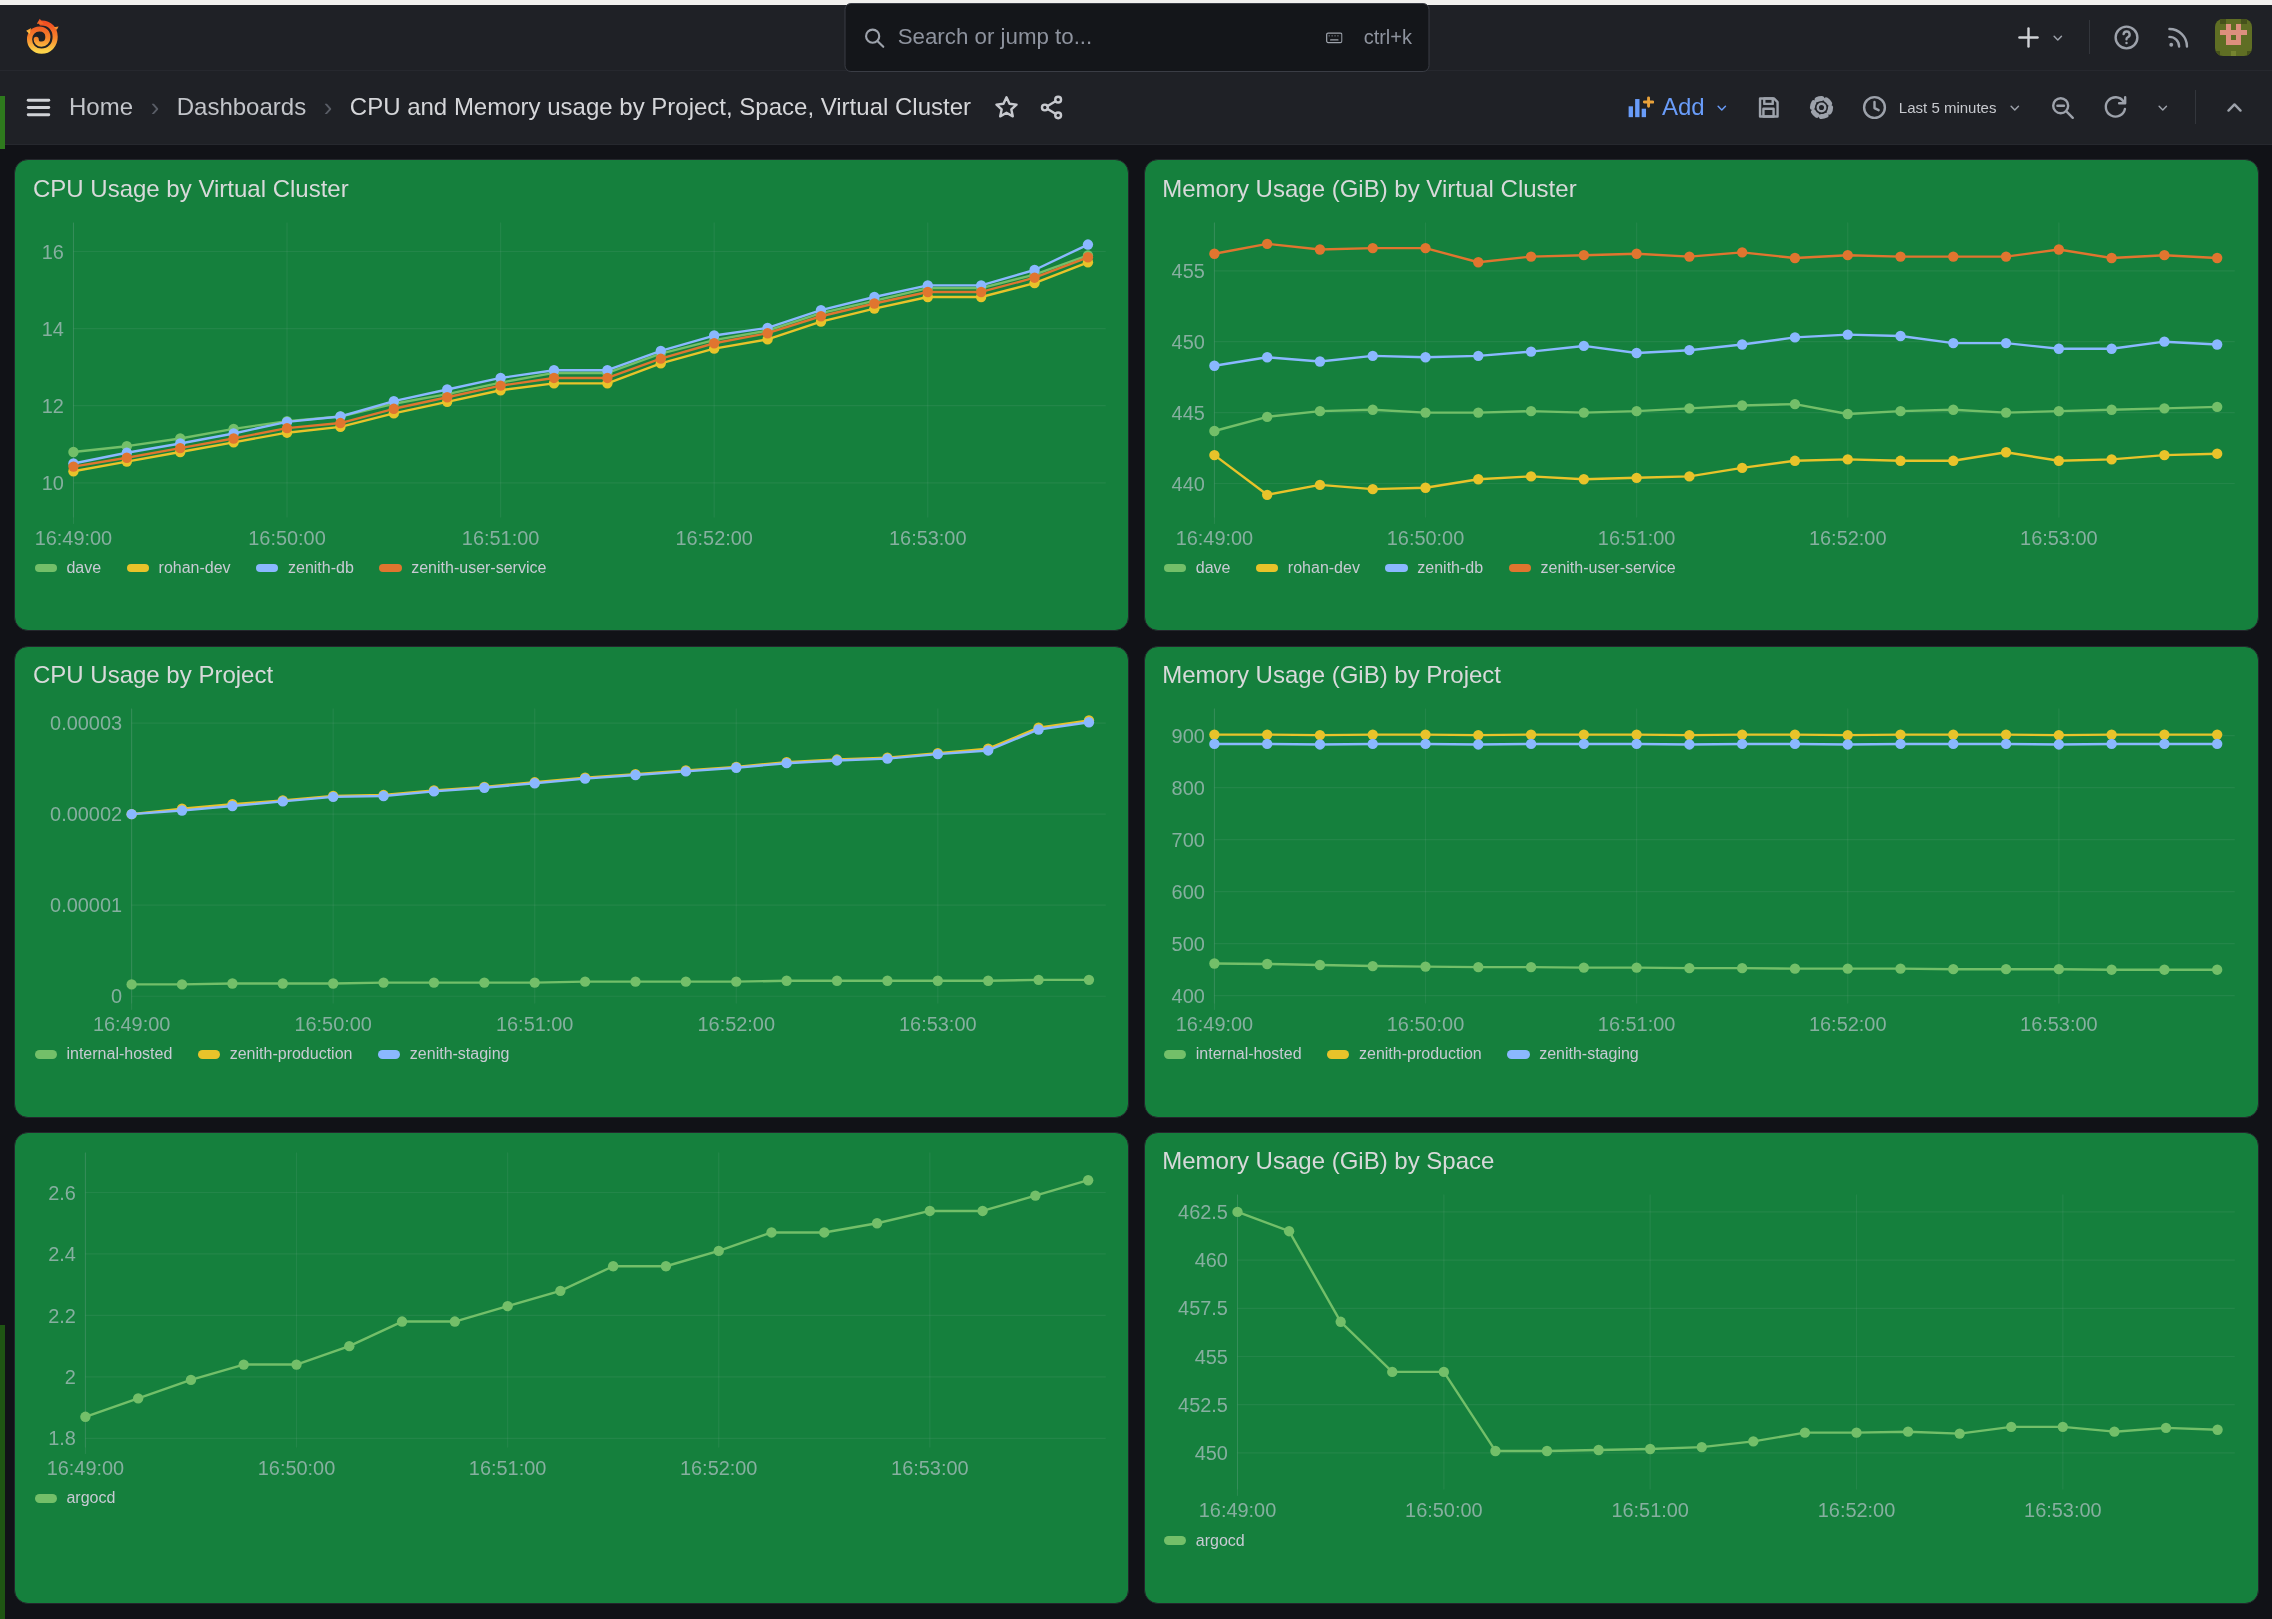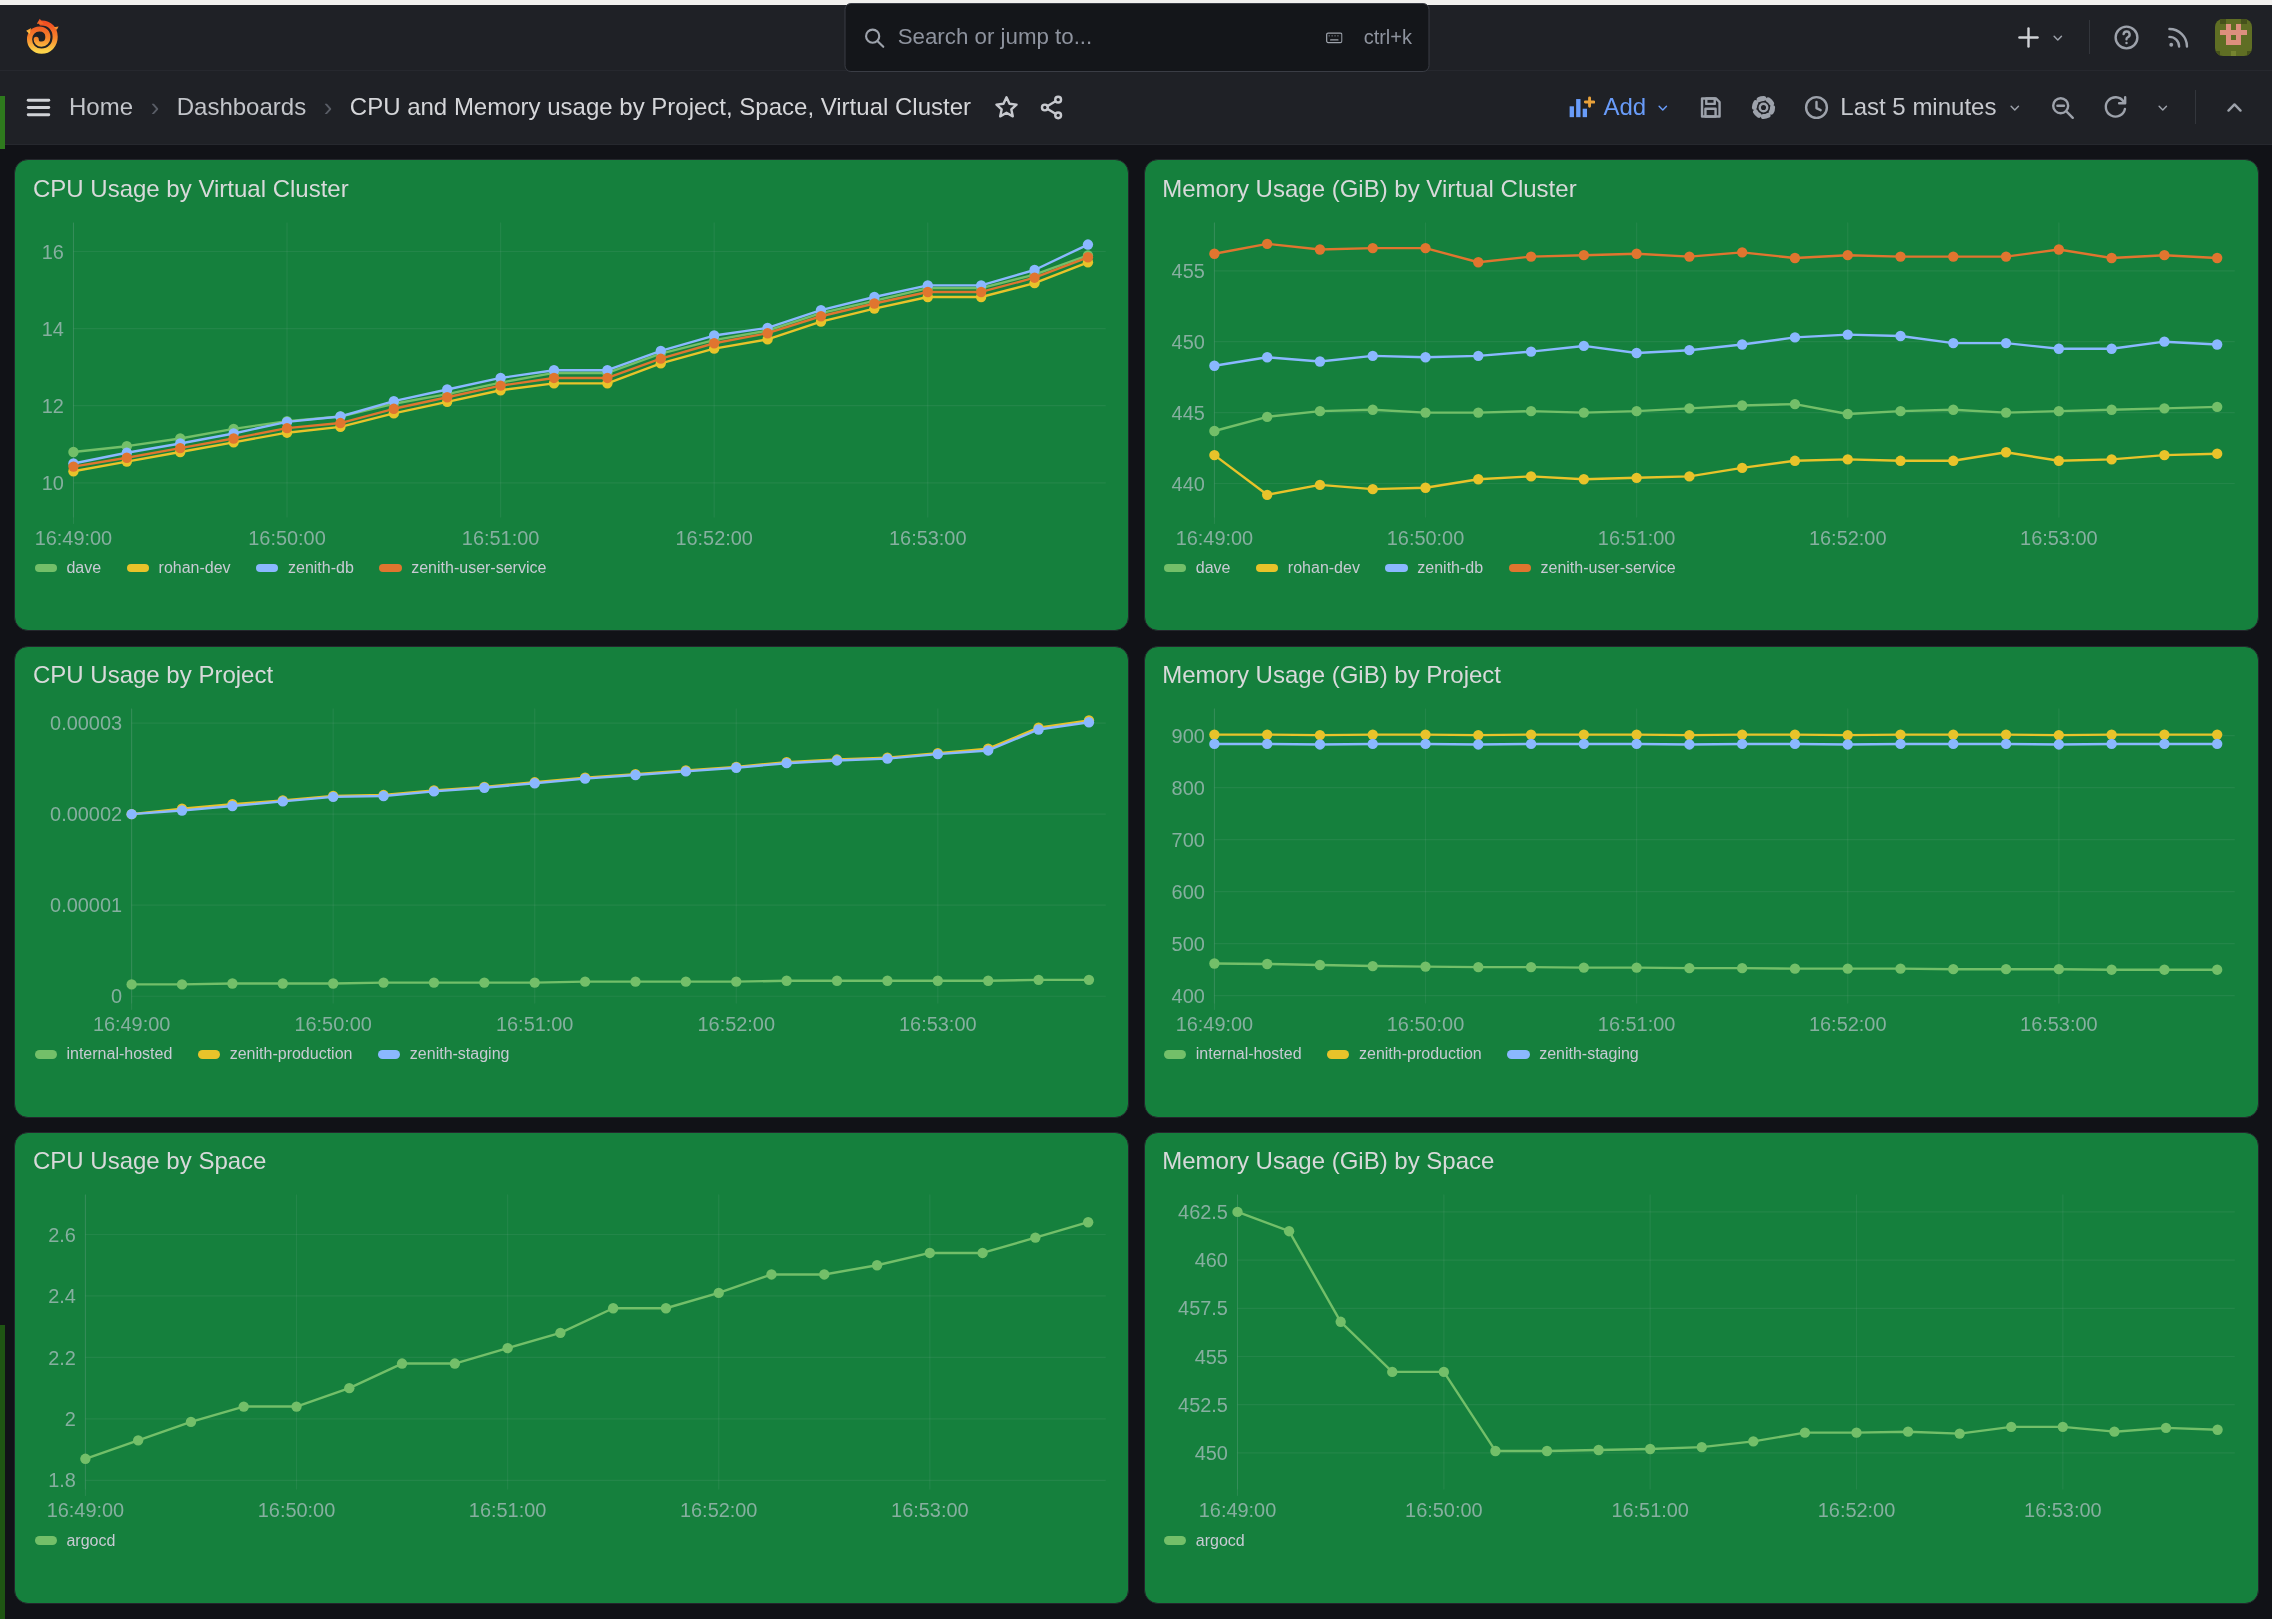--- a/index.html
+++ b/index.html
@@ -29,21 +29,21 @@
   
   .navbar{height:73px;background:#1f2126;border-bottom:0.8px solid #26282e;
     display:flex;align-items:center;padding:0 24px;gap:16px;}
   .crumb{font-size:24px;color:#c2c4c9;cursor:pointer;white-space:nowrap;}
   .crumb.current{color:#d5d6d9;cursor:default;}
   .crumb-sep{font-size:25.5px;color:#595d66;margin:0 1.6px;}
   .nav-right{margin-left:auto;display:flex;align-items:center;gap:24px;}
   .add-btn{display:flex;align-items:center;gap:8px;cursor:pointer;}
   .add-label{color:#699CF9;font-size:24px;font-weight:500;}
   .timepicker{display:flex;align-items:center;gap:9.6px;cursor:pointer;}
-  .tp-label{font-size:24px;color:#c7c9ce;white-space:nowrap;}
+  .tp-label{font-size:15px;color:#c7c9ce;white-space:nowrap;}
 
   
   svg.ic{width:25.5px;height:25.5px;stroke:#9da2ab;fill:none;stroke-width:2;
     stroke-linecap:round;stroke-linejoin:round;display:block;}
   svg.ic.big{width:29px;height:29px;}
   svg.ic.small{width:17.6px;height:17.6px;}
   svg.ic.bright{stroke:#d0d2d6;}
   .iconbtn{cursor:pointer;display:flex;align-items:center;}
 
   
@@ -699,21 +699,20 @@
           <span class="lname">zenith-production</span>
         </div>
         <div class="legend-item">
           <span class="chip" style="background: rgb(138, 184, 255);"></span>
           <span class="lname">zenith-staging</span>
         </div>
       </div>
   </section>
 
   <section class="panel">
-    <h2 class="panel-title">CPU Usage by Space</h2>
     <svg class="chart" viewBox="0 0 1364 428">
         <line x1="72" y1="14" x2="72" y2="384" stroke="rgba(204,204,220,0.08)" stroke-width="1.5"></line>
         <line x1="336.82758620689657" y1="14" x2="336.82758620689657" y2="384" stroke="rgba(204,204,220,0.08)" stroke-width="1.5"></line>
         <line x1="601.6551724137931" y1="14" x2="601.6551724137931" y2="384" stroke="rgba(204,204,220,0.08)" stroke-width="1.5"></line>
         <line x1="866.4827586206897" y1="14" x2="866.4827586206897" y2="384" stroke="rgba(204,204,220,0.08)" stroke-width="1.5"></line>
         <line x1="1131.3103448275863" y1="14" x2="1131.3103448275863" y2="384" stroke="rgba(204,204,220,0.08)" stroke-width="1.5"></line>
         <line x1="72" y1="372.4375" x2="1352" y2="372.4375" stroke="rgba(204,204,220,0.08)" stroke-width="1.5"></line>
         <text x="60" y="381.4375" text-anchor="end" class="tick">1.8</text>
         <line x1="72" y1="295.35416666666663" x2="1352" y2="295.35416666666663" stroke="rgba(204,204,220,0.08)" stroke-width="1.5"></line>
         <text x="60" y="304.35416666666663" text-anchor="end" class="tick">2</text>

